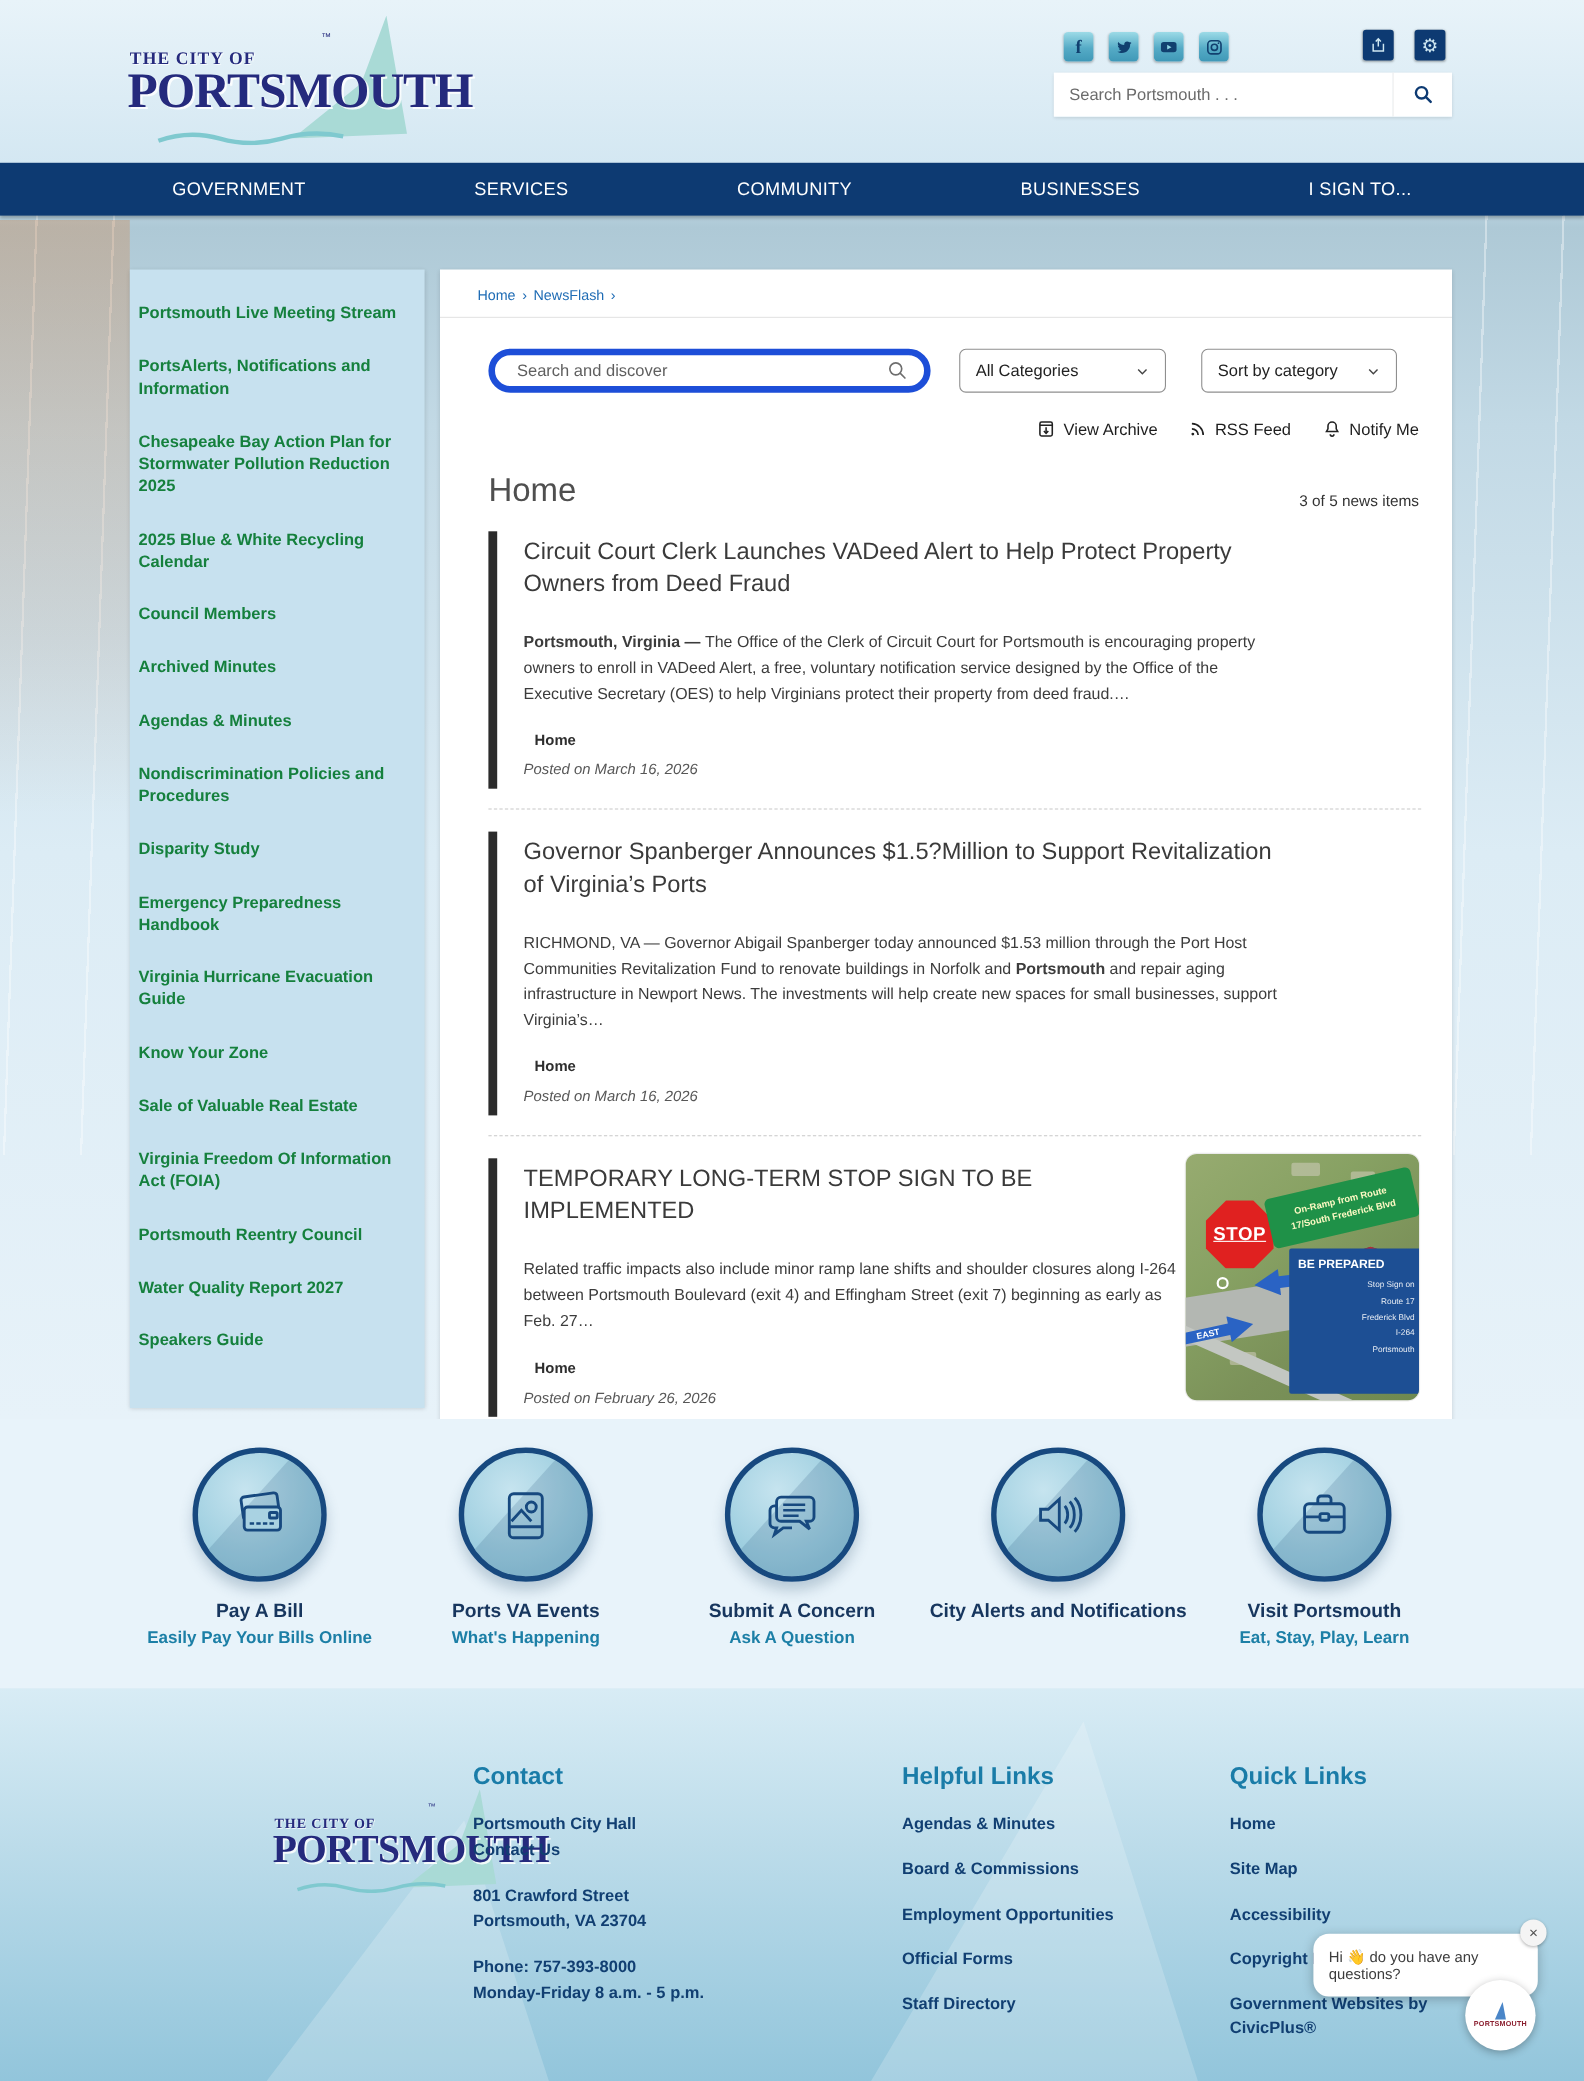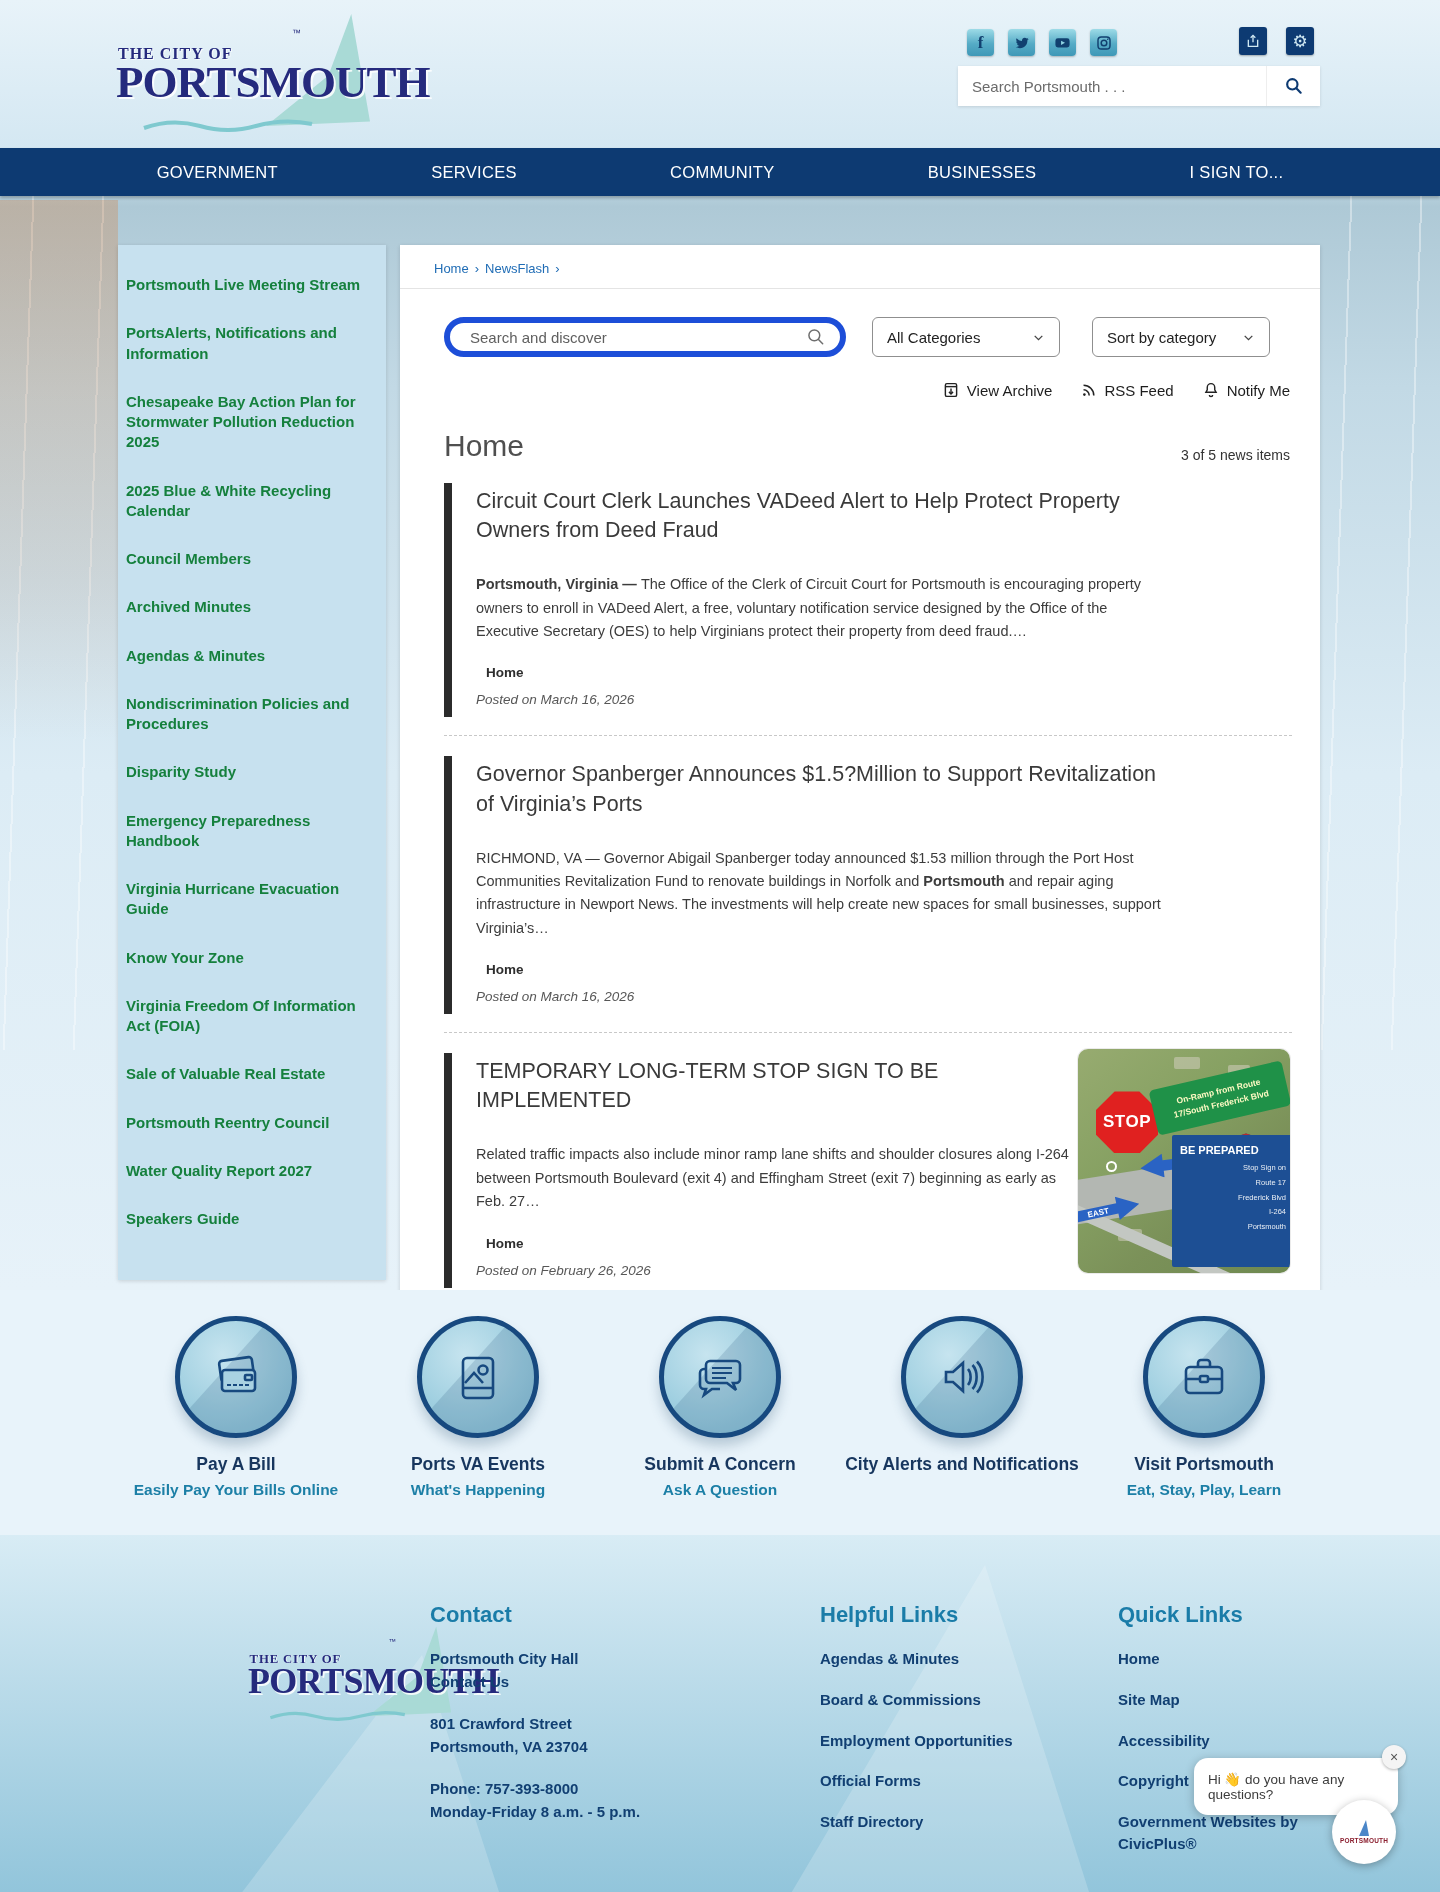--- a/index.html
+++ b/index.html
@@ -93,21 +93,21 @@
   .a3 .body{max-width:600px;}
 
   
   .thumb{position:absolute;top:-4px;right:2px;width:212px;height:224px;border-radius:10px;overflow:hidden;
     background:linear-gradient(140deg,#97ab70 0%,#87a163 35%,#7b9159 65%,#6e8950 100%);box-shadow:0 0 0 1px rgba(0,0,0,.08);}
   .thumb .patch{position:absolute;background:rgba(210,205,190,.55);border-radius:2px;}
   .thumb .road{position:absolute;left:-40px;top:112px;width:320px;height:44px;background:#b3b7b2;transform:rotate(-9deg);}
   .thumb .road2{position:absolute;left:-60px;top:188px;width:260px;height:12px;background:#c3c7c2;transform:rotate(24deg);border-radius:8px;}
   .thumb .stop{position:absolute;left:18px;top:42px;width:62px;height:62px;background:#e02120;display:flex;align-items:center;
     justify-content:center;color:#fff;font-weight:bold;font-size:17px;letter-spacing:.5px;
-    clip-path:polygon(30% 0,70% 0,100% 30%,100% 70%,70% 100%,30% 100%,0 70%,0 30%);}
+    clip-path:polygon(30% 0,70% 0,100% 30%,100% 70%,70% 100%,30% 100%,0 70%,0 30%);text-decoration:underline;}
   .thumb .pole{position:absolute;left:28px;top:112px;width:7px;height:7px;border:2px solid #fff;border-radius:50%;}
   .thumb .ramp{position:absolute;right:2px;top:26px;width:136px;height:46px;background:#1f9148;border-radius:5px;
     transform:rotate(-13deg);color:#fdf9c4;font-size:8.5px;font-weight:bold;display:flex;align-items:center;
     justify-content:center;text-align:center;padding:2px 6px;box-sizing:border-box;line-height:1.5;}
   .thumb .arrow{position:absolute;background:#2a63c4;color:#fff;font-size:8px;font-weight:bold;
     display:flex;align-items:center;justify-content:center;}
   .thumb .west{left:62px;top:103px;width:72px;height:24px;clip-path:polygon(0 50%,32% 0,32% 28%,100% 28%,100% 72%,32% 72%,32% 100%);padding-left:18px;box-sizing:border-box;transform:rotate(-7deg);}
   .thumb .east{left:-8px;top:150px;width:70px;height:24px;clip-path:polygon(0 28%,68% 28%,68% 0,100% 50%,68% 100%,68% 72%,0 72%);padding-right:14px;box-sizing:border-box;transform:rotate(-12deg);}
   .thumb .shield{position:absolute;right:26px;top:84px;width:36px;height:32px;background:#243f8f;
     clip-path:polygon(0 18%,50% 0,100% 18%,100% 55%,50% 100%,0 55%);}
@@ -242,22 +242,22 @@
     <a class="side-item">Chesapeake Bay Action Plan for Stormwater Pollution Reduction 2025</a>
     <a class="side-item">2025 Blue &amp; White Recycling Calendar</a>
     <a class="side-item">Council Members</a>
     <a class="side-item">Archived Minutes</a>
     <a class="side-item">Agendas &amp; Minutes</a>
     <a class="side-item">Nondiscrimination Policies and Procedures</a>
     <a class="side-item">Disparity Study</a>
     <a class="side-item">Emergency Preparedness Handbook</a>
     <a class="side-item">Virginia Hurricane Evacuation Guide</a>
     <a class="side-item">Know Your Zone</a>
+    <a class="side-item">Sale of Valuable Real Estate</a>
     <a class="side-item">Virginia Freedom Of Information Act (FOIA)</a>
-    <a class="side-item">Sale of Valuable Real Estate</a>
     <a class="side-item">Portsmouth Reentry Council</a>
     <a class="side-item">Water Quality Report 2027</a>
     <a class="side-item">Speakers Guide</a>
   </div>
 
   <div class="main">
     <div class="breadcrumb">
       <a>Home</a>
       <span class="bc-sep">›</span>
       <a>NewsFlash</a>

